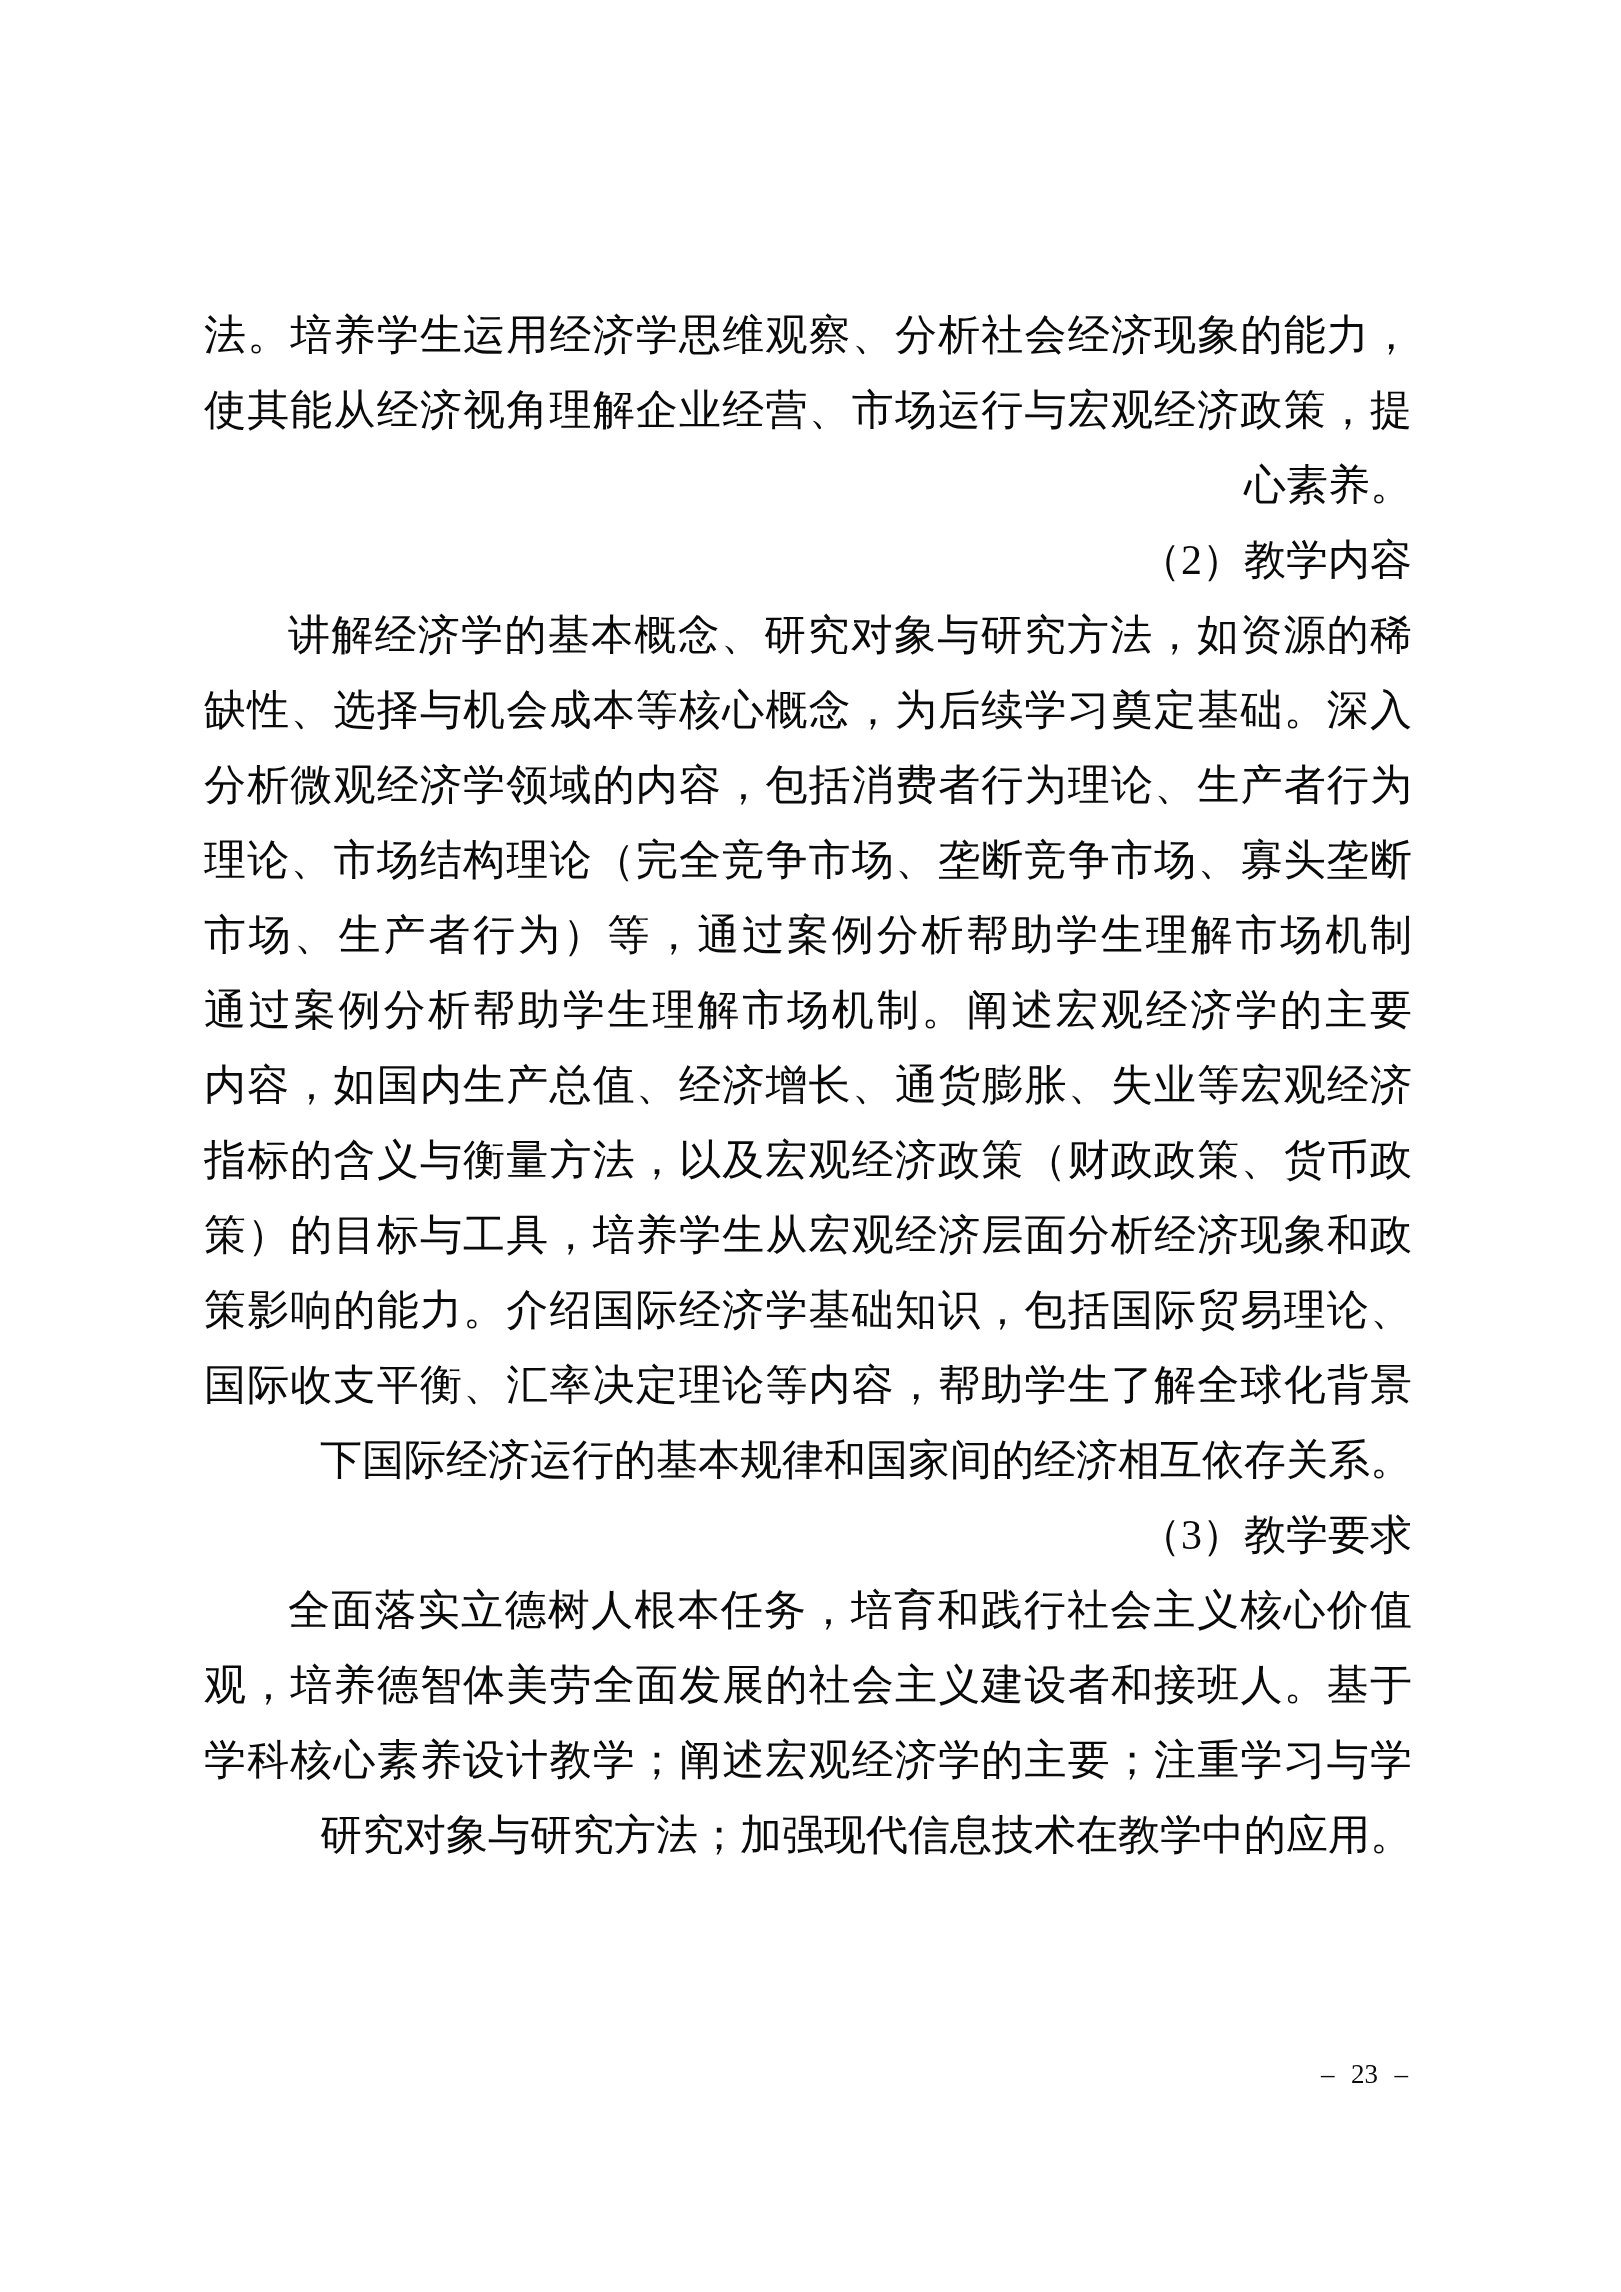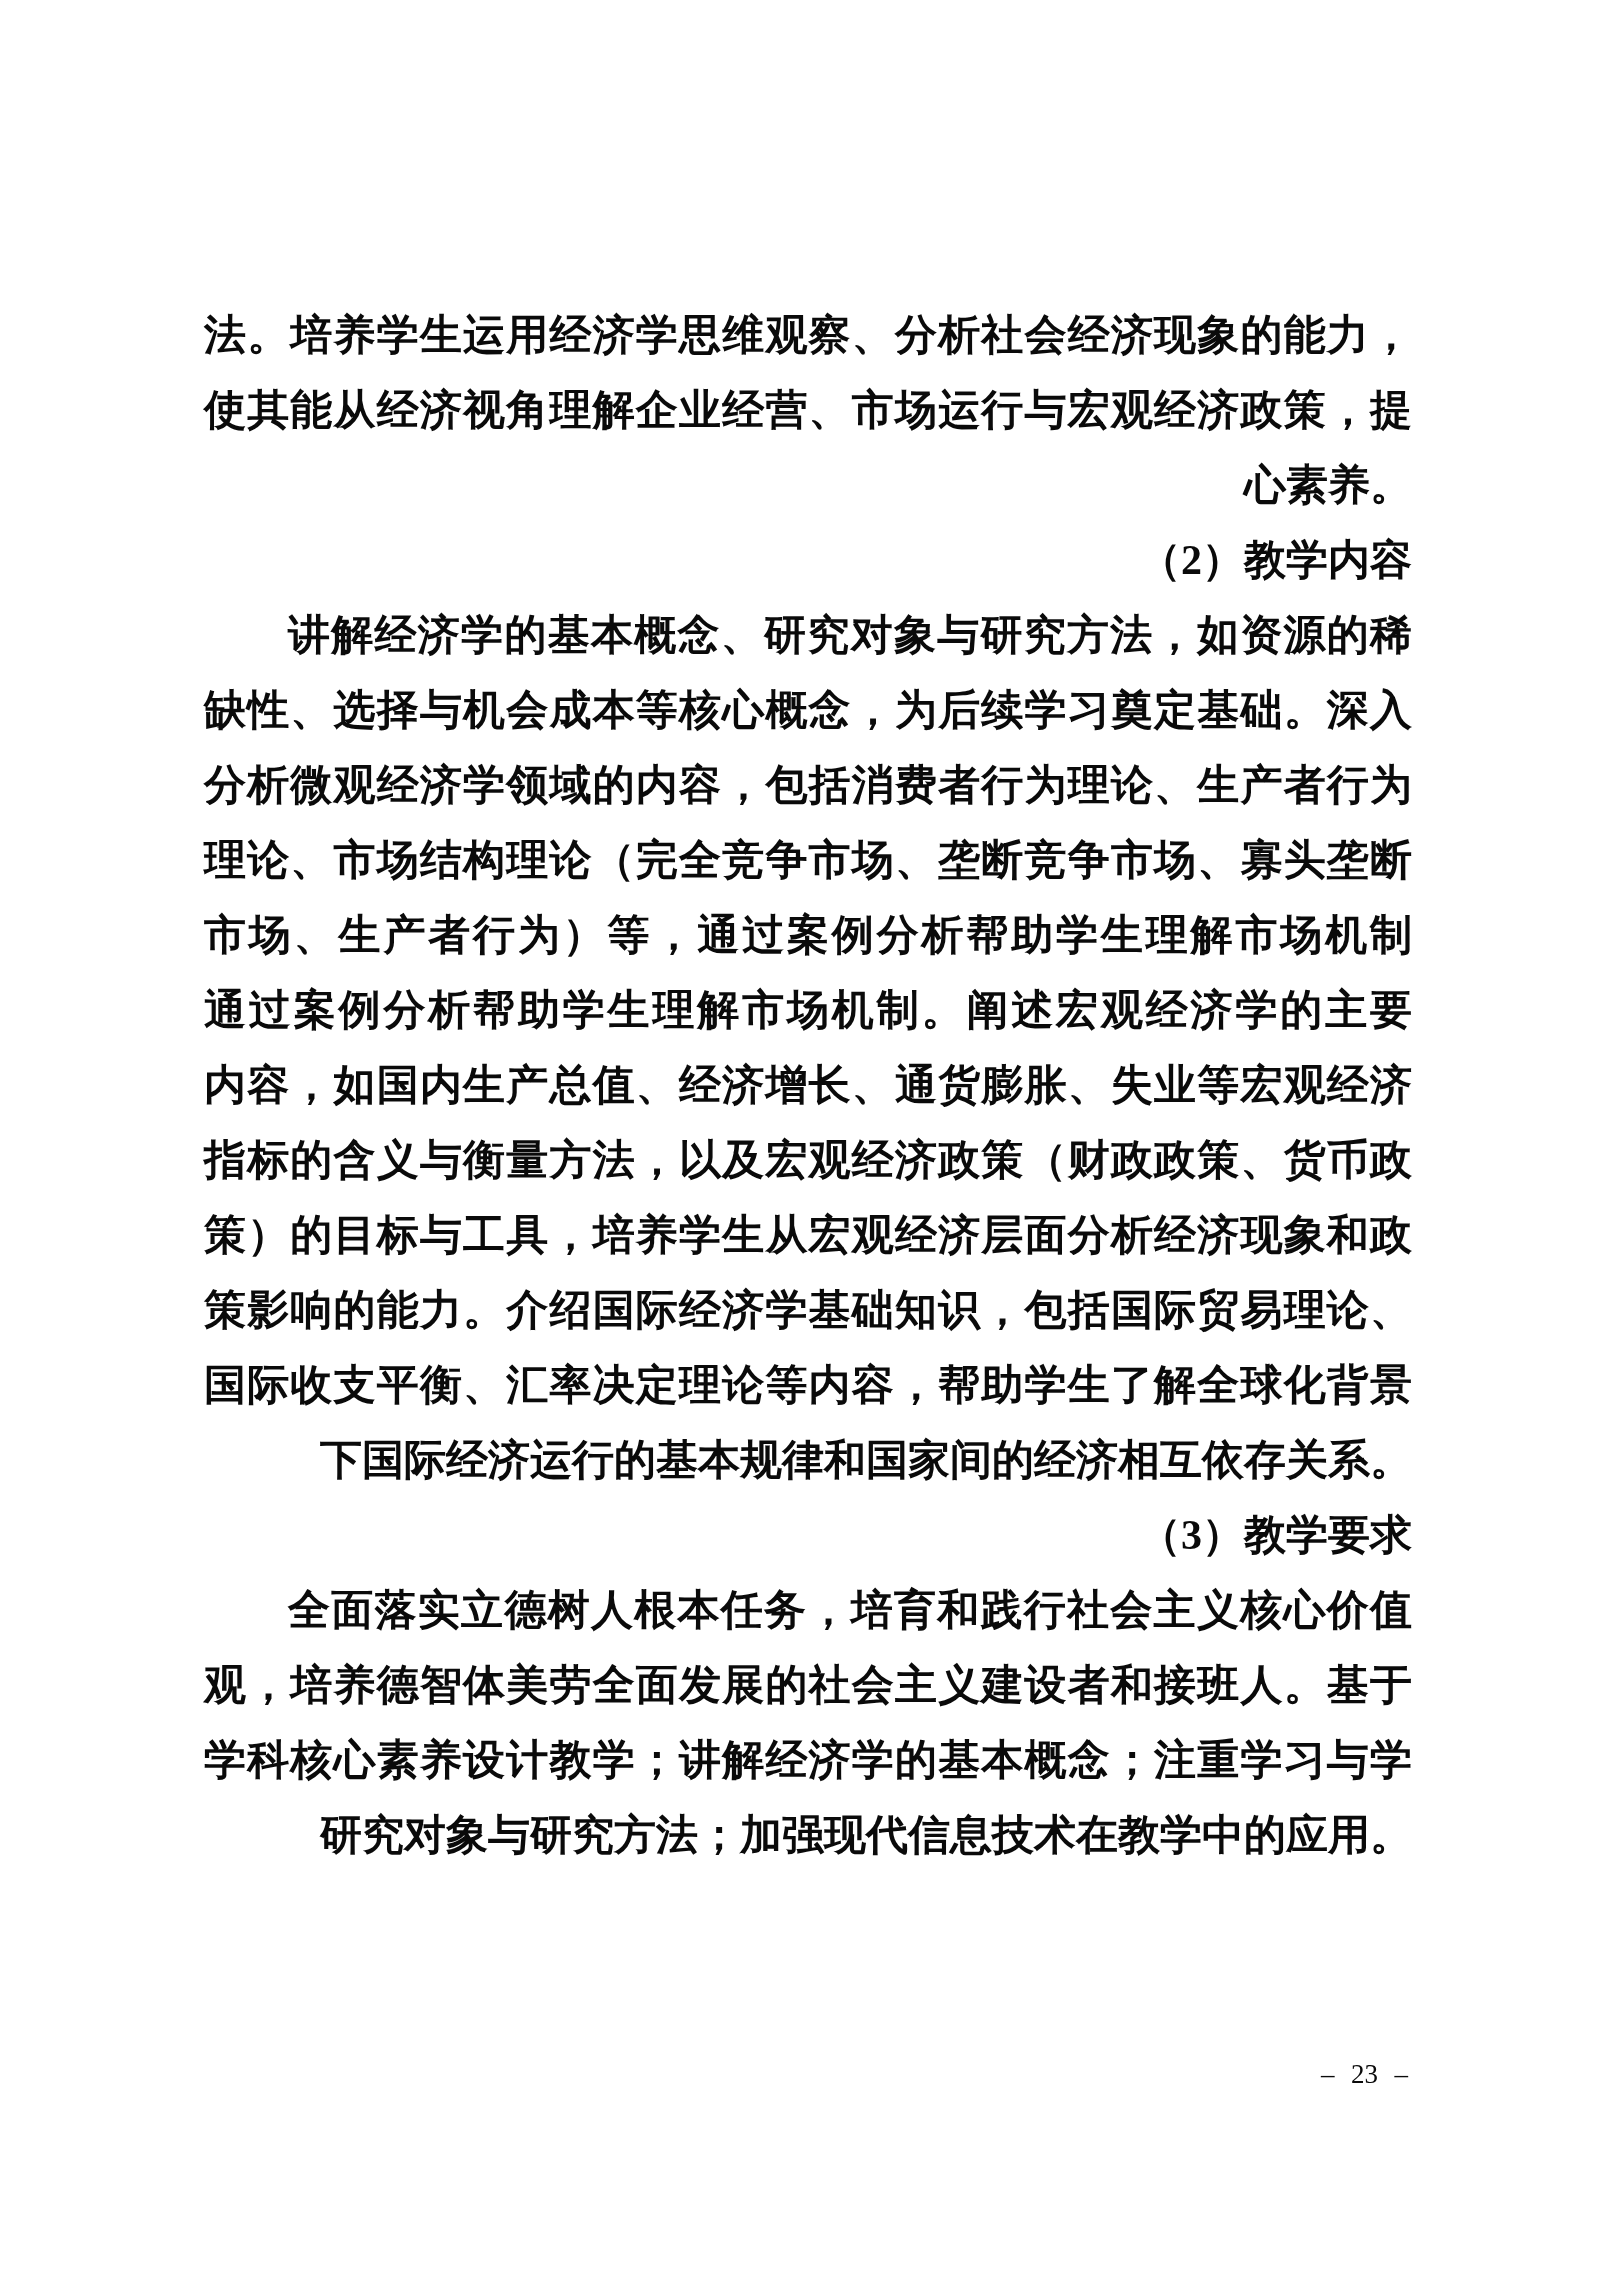--- a/index.html
+++ b/index.html
@@ -14,21 +14,20 @@
     background: #ffffff;
     color: #000000;
     font-family: "Liberation Serif", "DejaVu Serif", serif;
     overflow: hidden;
   }
   .text-block {
     position: absolute;
     left: 204px;
     top: 298px;
     width: 1208px;
-    font-weight: bold;
   }
   .line {
     font-size: 42px;
     line-height: 75px;
     height: 75px;
     text-align: right;
     color: #0a0a0a;
   }
   .line.just {
     text-align: justify;
@@ -64,18 +63,18 @@
       <div class="line just">通过案例分析帮助学生理解市场机制。阐述宏观经济学的主要</div>
       <div class="line just">内容，如国内生产总值、经济增长、通货膨胀、失业等宏观经济</div>
       <div class="line just">指标的含义与衡量方法，以及宏观经济政策（财政政策、货币政</div>
       <div class="line just">策）的目标与工具，培养学生从宏观经济层面分析经济现象和政</div>
       <div class="line just">策影响的能力。介绍国际经济学基础知识，包括国际贸易理论、</div>
       <div class="line just">国际收支平衡、汇率决定理论等内容，帮助学生了解全球化背景</div>
       <div class="line">下国际经济运行的基本规律和国家间的经济相互依存关系。</div>
       <div class="line indent">（3）教学要求</div>
       <div class="line indent just">全面落实立德树人根本任务，培育和践行社会主义核心价值</div>
       <div class="line just">观，培养德智体美劳全面发展的社会主义建设者和接班人。基于</div>
-      <div class="line just">学科核心素养设计教学；讲解经济学的基本概念；注重学习与学</div>
+      <div class="line just">学科核心素养设计教学；阐述宏观经济学的主要；注重学习与学</div>
       <div class="line">研究对象与研究方法；加强现代信息技术在教学中的应用。</div>
     </div>
   <div class="page-number">– 23 –</div>
 </div>
 
 
 </body></html>

